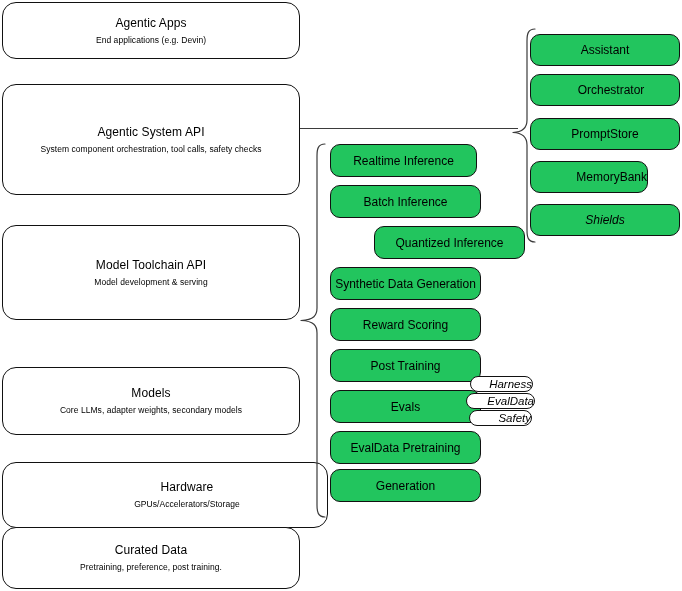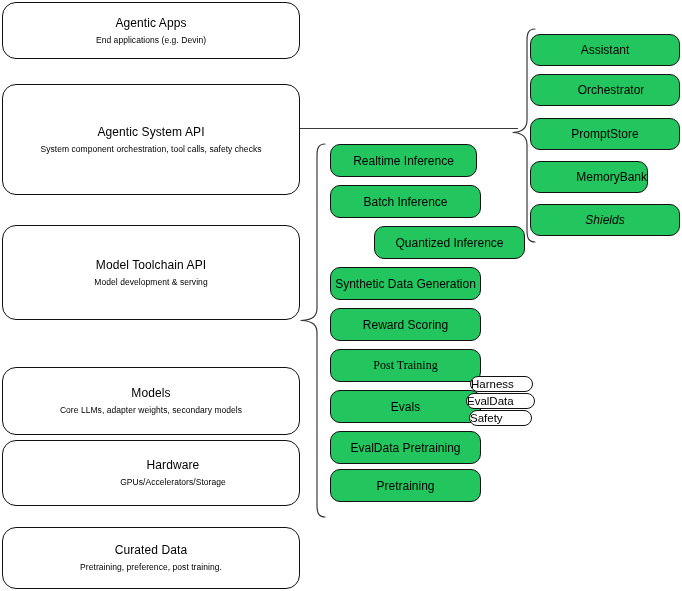--- a/index.html
+++ b/index.html
@@ -62,24 +62,25 @@
   }
   
   .pill {
     position: absolute;
     box-sizing: border-box;
     border: 1px solid #111111;
     border-radius: 999px;
     background: #ffffff;
     display: flex;
     align-items: center;
-    justify-content: flex-start;
+    justify-content: flex-end;
     font-size: 11.5px;
     white-space: nowrap;
     z-index: 5;
+    font-style: italic;
   }
   .connector {
     position: absolute;
     background: #3b3b3b;
     height: 1px;
     z-index: 1;
   }
   .brace {
     position: absolute;
     z-index: 2;
@@ -107,21 +108,21 @@
   <div class="node layer" style="left:2px; top:225px; width:298px; height:95px;">
     <div class="title">Model Toolchain API</div>
     <div class="subtitle">Model development &amp; serving</div>
   </div>
 
   <div class="node layer" style="left:2px; top:367px; width:298px; height:68px;">
     <div class="title">Models</div>
     <div class="subtitle">Core LLMs, adapter weights, secondary models</div>
   </div>
 
-  <div class="node layer" style="left:2px; top:440px; width:298px; height:66px;padding-left:44px;">
+  <div class="node layer" style="left:2px; top:462px; width:326px; height:66px;padding-left:44px;">
     <div class="title">Hardware</div>
     <div class="subtitle">GPUs/Accelerators/Storage</div>
   </div>
 
   <div class="node layer" style="left:2px; top:527px; width:298px; height:62px;">
     <div class="title">Curated Data</div>
     <div class="subtitle">Pretraining, preference, post training.</div>
   </div>
 
   <div class="connector" style="left:300px; top:128px; width:218px;"></div>
@@ -151,34 +152,34 @@
   </div>
 
   <div class="chip" style="left:330px; top:267px; width:151px; height:33px;">
     <span>Synthetic Data Generation</span>
   </div>
 
   <div class="chip" style="left:330px; top:308px; width:151px; height:33px;">
     <span>Reward Scoring</span>
   </div>
 
-  <div class="chip" style="left:330px; top:349px; width:151px; height:33px;font-family:Liberation Serif, serif;">
+  <div class="chip" style="left:330px; top:349px; width:151px; height:33px;">
     <span>Post Training</span>
   </div>
 
   <div class="chip" style="left:330px; top:390px; width:151px; height:33px;">
     <span>Evals</span>
   </div>
 
   <div class="chip" style="left:330px; top:431px; width:151px; height:33px;">
     <span>EvalData Pretraining</span>
   </div>
 
   <div class="chip" style="left:330px; top:469px; width:151px; height:33px;">
-    <span>Pretraining</span>
+    <span>Generation</span>
   </div>
 
   <div class="pill" style="left:470px; top:376px; width:63px; height:16px;">
     <span>Harness</span>
   </div>
 
   <div class="pill" style="left:466px; top:393px; width:69px; height:16px;">
     <span>EvalData</span>
   </div>
 

